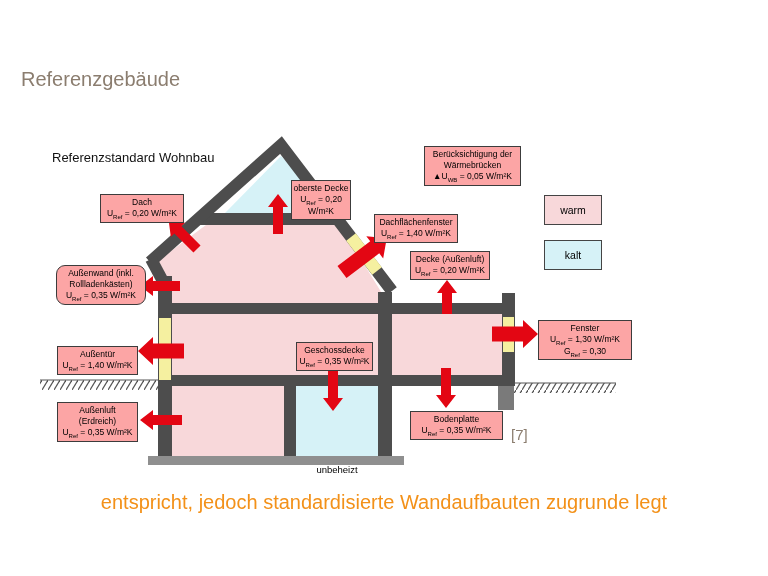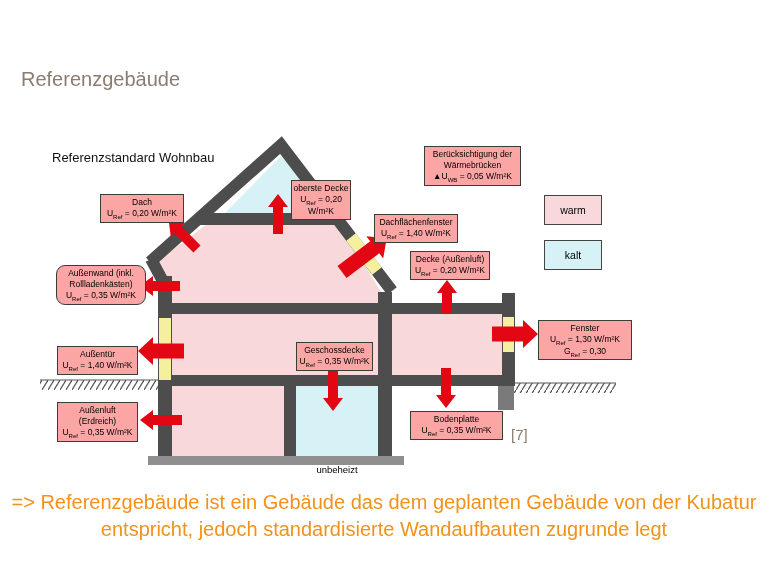--- a/index.html
+++ b/index.html
@@ -158,17 +158,16 @@
       <div><span>U</span><sub>Ref</sub><span> = 0,35 W/m²K</span></div>
     </div>
 
   <div class="legend-box legend-warm">warm</div>
   <div class="legend-box legend-kalt">kalt</div>
 
   <div class="room-label">unbeheizt</div>
   <div class="citation">[7]</div>
 
   <div class="conclusion">
-    <div>=&gt; Referenzgebäude ist ein Gebäude das dem geplanten Gebäude von der Kubatur</div>
     <div>entspricht, jedoch standardisierte Wandaufbauten zugrunde legt</div>
   </div>
 
 </div>
 
 </body></html>

